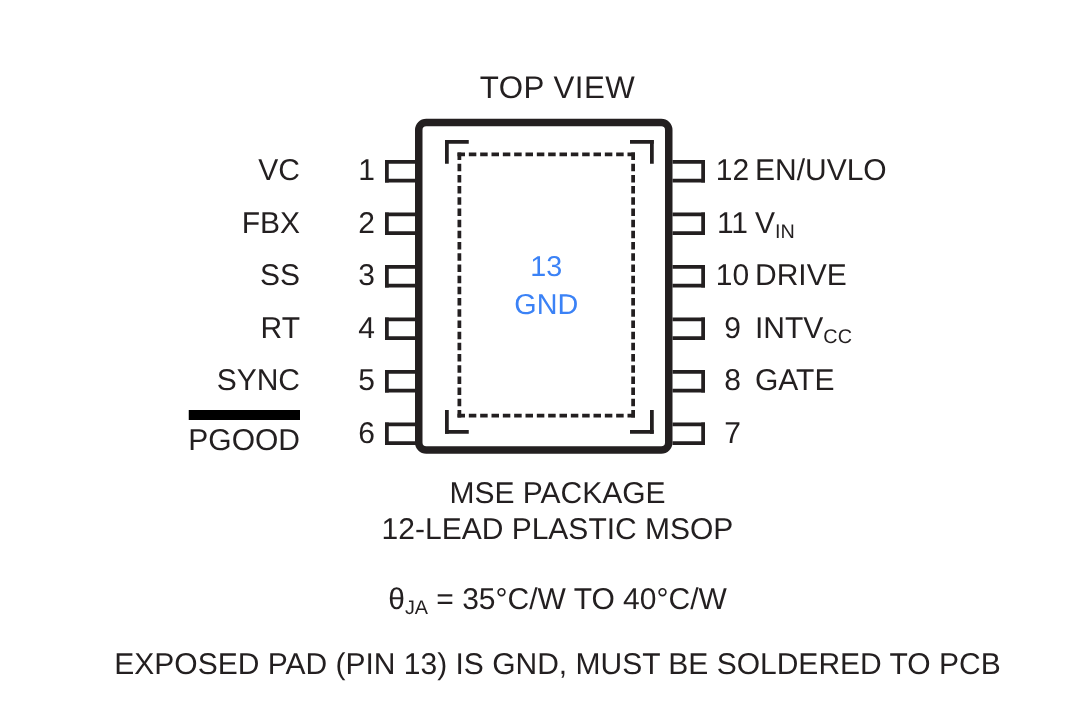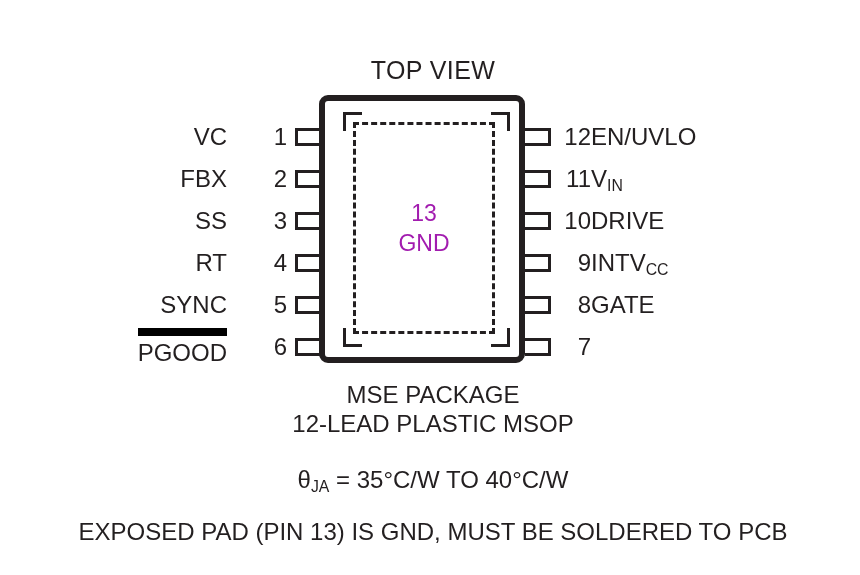--- a/index.html
+++ b/index.html
@@ -11,21 +11,21 @@
     width: 860px;
     height: 575px;
     position: relative;
     font-family: "Liberation Sans", sans-serif;
     color: #231f20;
     overflow: hidden;
   }
 
   #pinout-figure {
     position: absolute;
-    left: 3px; top: 0;
+    left: 16px; top: 0;
     width: 759px;
     height: 575px;
   }
 
   
   .fig-title {
     position: absolute;
     left: 0;
     top: 56px;
     width: 860px;
@@ -72,21 +72,21 @@
   .pad-corner.br { left: 488px;  top: 328px;  border-right: 3px solid #231f20; border-bottom: 3px solid #231f20; }
 
   .pad-label {
     position: absolute;
     left: 350px;
     top: 198px;
     width: 142px;
     text-align: center;
     font-size: 23px;
     line-height: 30px;
-    color: #a21caf;
+    color: #3b82f6;
     z-index: 6;
   }
 
   
   .pin-lead {
     position: absolute;
     width: 26px;
     height: 18px;
     box-sizing: border-box;
     border: 3px solid #231f20;
@@ -116,21 +116,21 @@
     left: 552px;
     width: 290px;
     justify-content: flex-start;
   }
   .pin-num {
     display: inline-block;
     width: 34px;
     text-align: right;
   }
   .pin-row.right .pin-num {
-    text-align: right;
+    text-align: center;
     width: 36px;
   }
   .pin-name {
     white-space: nowrap;
   }
   .pin-row.left .pin-name { margin-right: 12px; }
 
   .overline {
     border-top: 8px solid #000000;
     padding-top: 4px;

